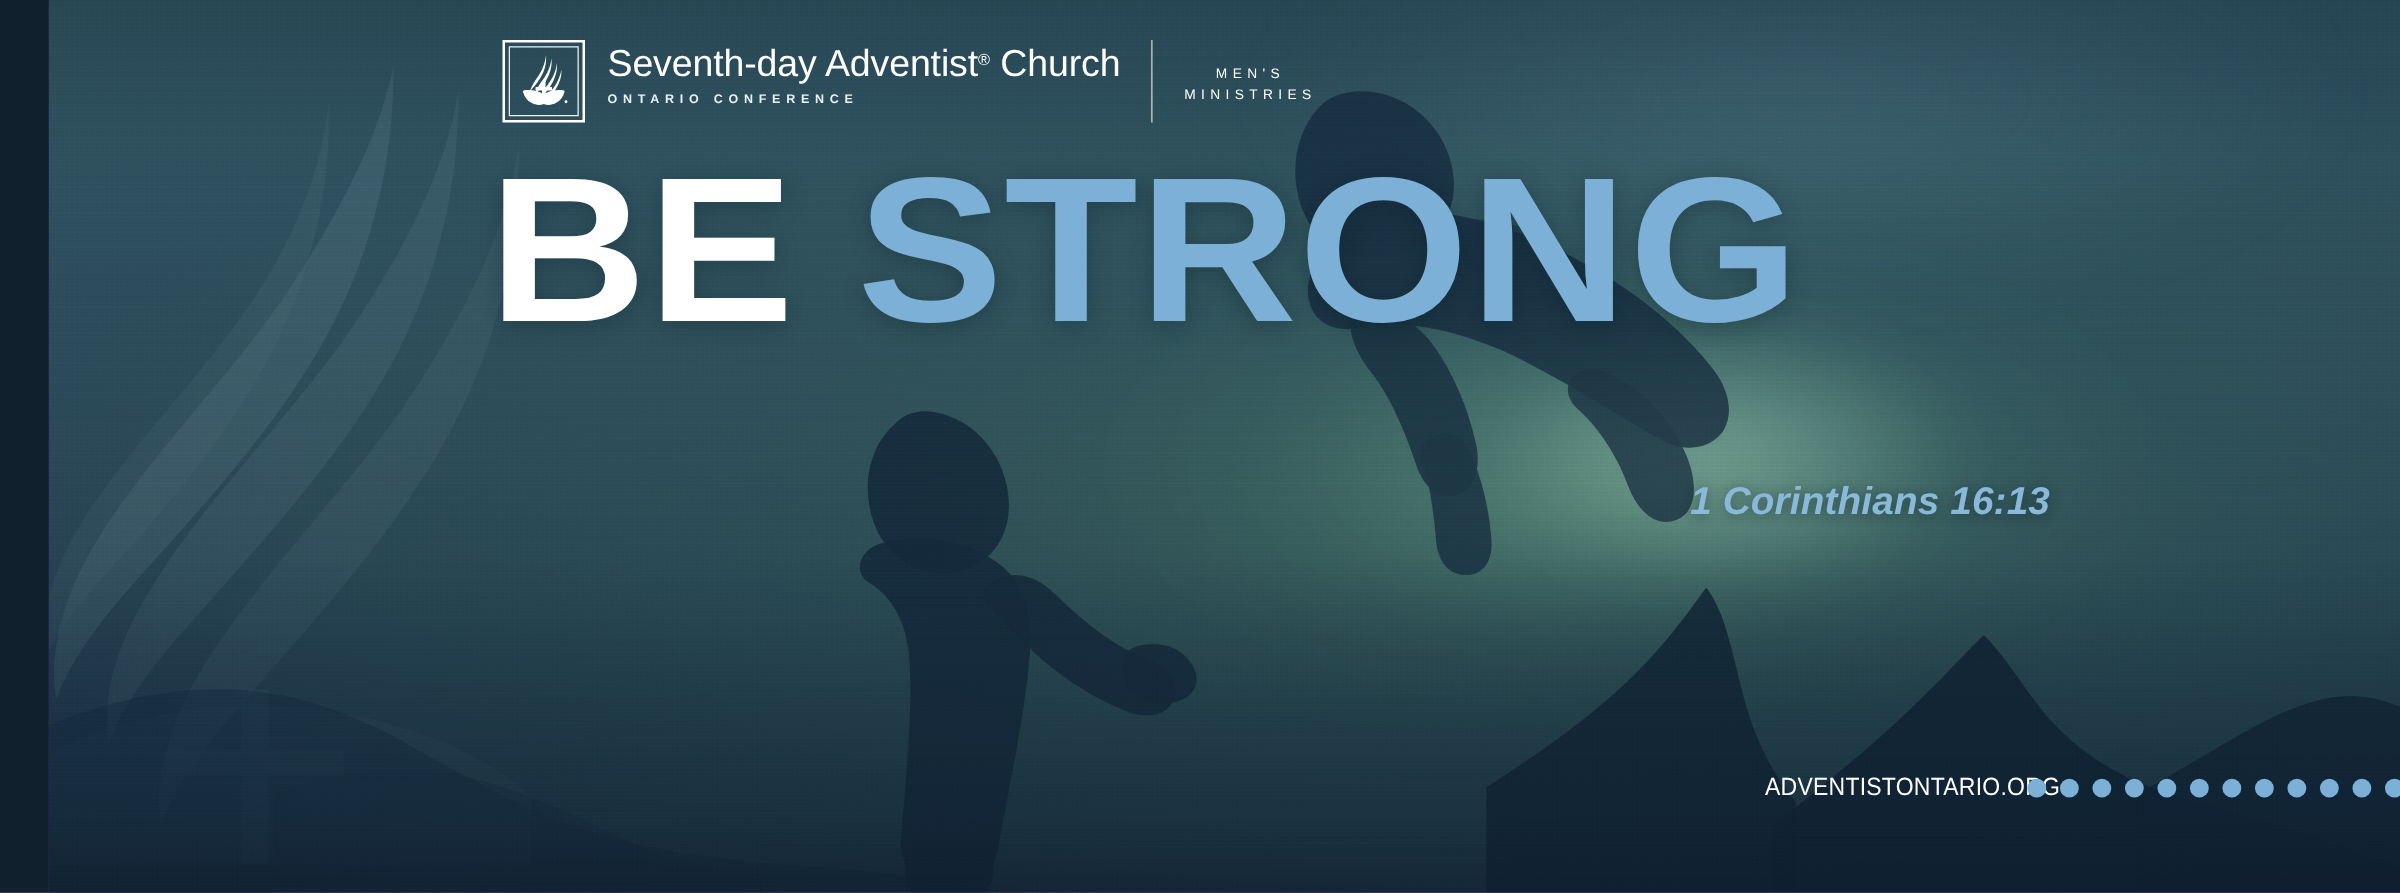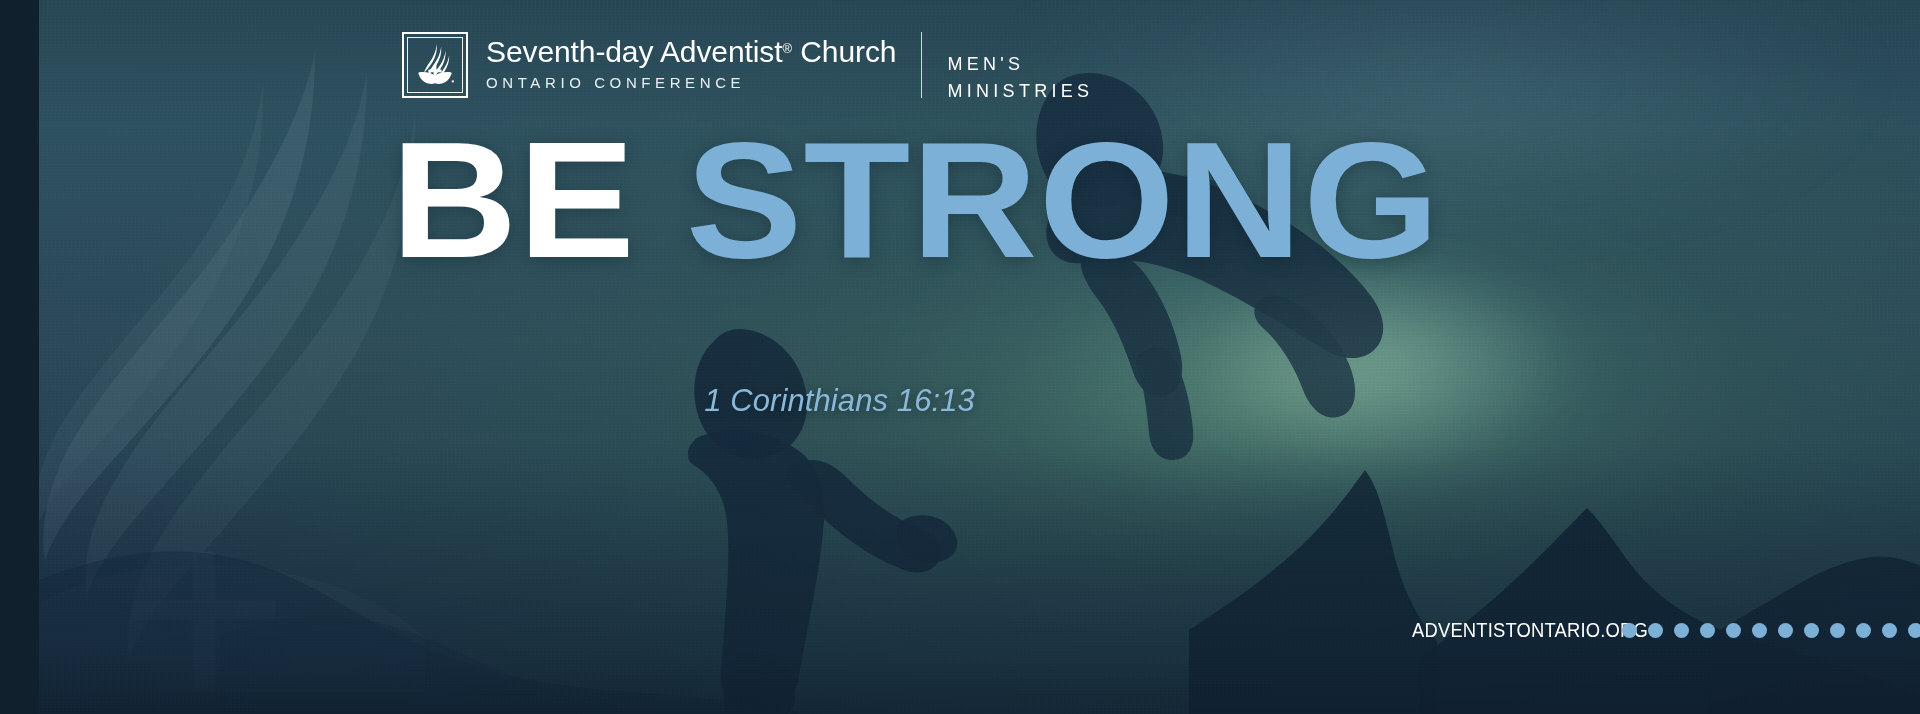--- a/index.html
+++ b/index.html
@@ -152,44 +152,45 @@
     line-height: 1;
     white-space: nowrap;
   }
   .logo-title .reg {
     font-size: 13px;
     vertical-align: 9px;
     letter-spacing: 0;
   }
   .logo-sub {
     color: #e9f1f4;
-    font-size: 15px;
-    font-weight: 400;
+    font-size: 10px;
+    font-weight: 700;
     letter-spacing: 4.6px;
     margin-top: 8px;
     line-height: 1;
     white-space: nowrap;
   }
 
   .logo-divider {
     width: 1px;
     height: 66px;
     background: rgba(255,255,255,0.78);
     margin-left: 25px;
     flex: 0 0 auto;
   }
 
   .ministry {
     margin-left: 25px;
     padding-top: 19px;
     color: #ffffff;
-    font-size: 18px;
+    font-size: 11px;
     letter-spacing: 4.3px;
     line-height: 1.52;
     white-space: nowrap;
+    text-align: center;
   }
 
   
   .headline {
     position: absolute;
     left: 352px;
     top: 118px;
     font-size: 165px;
     font-weight: 700;
     line-height: 1;
@@ -216,24 +217,24 @@
     line-height: 1.18;
     letter-spacing: -0.1px;
     white-space: nowrap;
     text-shadow: 0 2px 10px rgba(8,22,34,0.45);
   }
   .verse-ref {
     position: absolute;
     left: 0;
     top: 383px;
     width: 1601px;
-    text-align: center;
+    text-align: right;
     color: #8ab8d9;
     font-size: 31px;
-    font-weight: 400;
+    font-weight: 700;
     font-style: italic;
     letter-spacing: 0.1px;
     white-space: nowrap;
     text-shadow: 0 2px 10px rgba(8,22,34,0.45);
   }
 
   
   .footer {
     position: absolute;
     left: 0;

